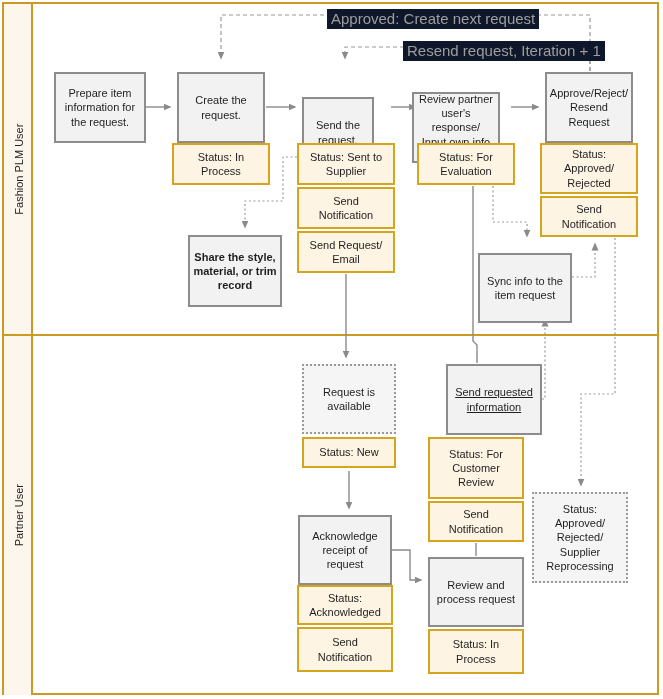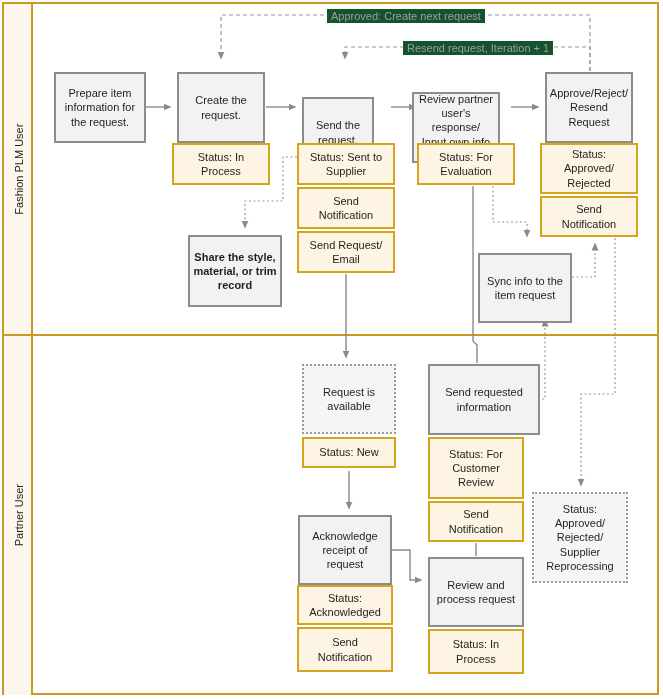--- a/index.html
+++ b/index.html
@@ -53,22 +53,22 @@
   .proc{
     background:var(--process_fill);border:2px solid var(--process_border);
   }
   .proc.dotted{
     background:#f5f5f5;border:2px dotted #9a9a9a;
   }
   .status{
     background:var(--status_fill);border:2px solid var(--status_border);
   }
   .edge-label{
-    position:absolute;background:#14532d;color:var(--edge_label_text);
-    font-size:11px;padding:0 4px;white-space:nowrap;
+    position:absolute;background:#0f172a;color:var(--edge_label_text);
+    font-size:15px;padding:0 4px;white-space:nowrap;
   }
 </style>
 </head>
 <body>
 
 <div class="canvas">
 
   <div class="frame"></div>
   <div class="lane-col"></div>
   <div class="lane-divider"></div>
@@ -176,21 +176,21 @@
   </div>
 
   <div class="node proc dotted" style="left:302px;top:364px;width:94px;height:70px;">
     <span>Request is
 available</span>
   </div>
   <div class="node status" style="left:302px;top:437px;width:94px;height:31px;">
     <span>Status: New</span>
   </div>
 
-  <div class="node proc" style="left:428px;top:364px;width:112px;height:71px;">
+  <div class="node proc" style="left:446px;top:364px;width:96px;height:71px;text-decoration:underline;">
     <span>Send requested
 information</span>
   </div>
   <div class="node status" style="left:428px;top:437px;width:96px;height:62px;">
     <span>Status: For
 Customer
 Review</span>
   </div>
   <div class="node status" style="left:428px;top:501px;width:96px;height:41px;">
     <span>Send

